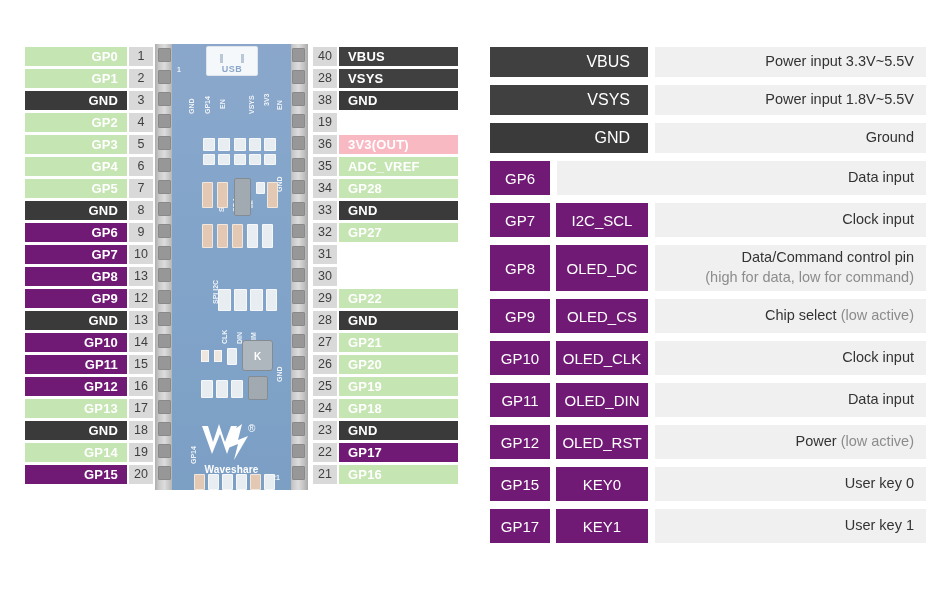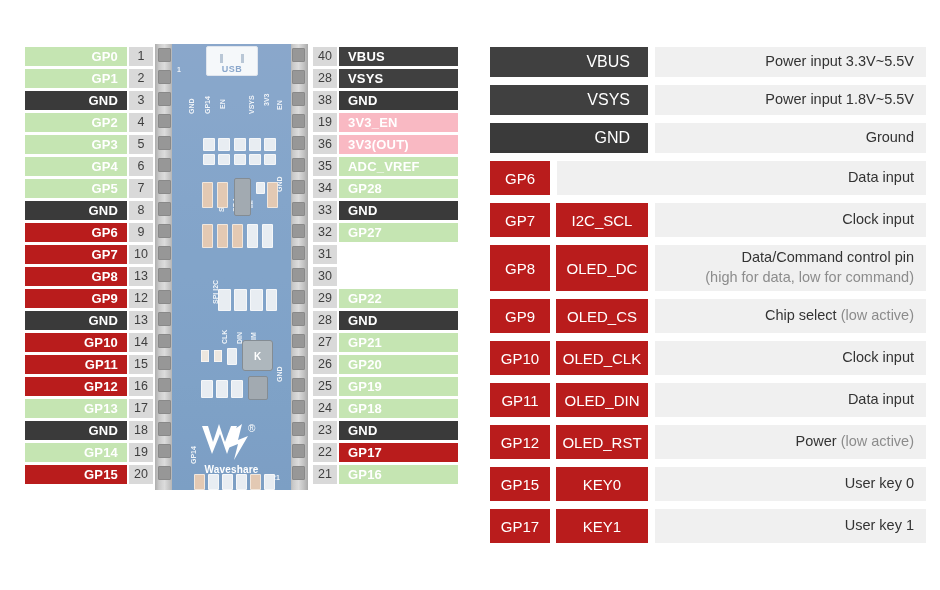--- a/index.html
+++ b/index.html
@@ -47,21 +47,21 @@
     display: flex;
     align-items: center;
     justify-content: center;
     line-height: 1;
   }
   .pinrow.left  .pinnum { margin-left: 2px; }
   .pinrow.right .pinnum { margin-right: 2px; order: -1; }
 
   
   .c-green-light { background: #c5e5b2; }
-  .c-green       { background: #b91c1c; }
+  .c-green       { background: #701a75; }
   .c-dark        { background: #3a3a3a; }
   .c-red         { background: #404040; }
   .c-pink        { background: #f9b9c3; }
 
   
   #board { position: absolute; left: 155px; top: 44px; width: 153px; height: 446px; }
   .hdrstrip {
     position: absolute; top: 0; width: 19px; height: 446px;
     background: linear-gradient(90deg,#8e8e8e 0%,#b7b7b7 22%,#cfcfcf 50%,#a8a8a8 80%,#8a8a8a 100%);
   }
@@ -374,21 +374,20 @@
       </div>
       <div class="pinrow right">
         <div class="pinlabel c-red">VSYS</div>
         <div class="pinnum">28</div>
       </div>
       <div class="pinrow right">
         <div class="pinlabel c-dark">GND</div>
         <div class="pinnum">38</div>
       </div>
       <div class="pinrow right">
-        <div class="pinlabel c-pink">3V3_EN</div>
         <div class="pinnum">19</div>
       </div>
       <div class="pinrow right">
         <div class="pinlabel c-pink">3V3(OUT)</div>
         <div class="pinnum">36</div>
       </div>
       <div class="pinrow right">
         <div class="pinlabel c-green-light">ADC_VREF</div>
         <div class="pinnum">35</div>
       </div>

